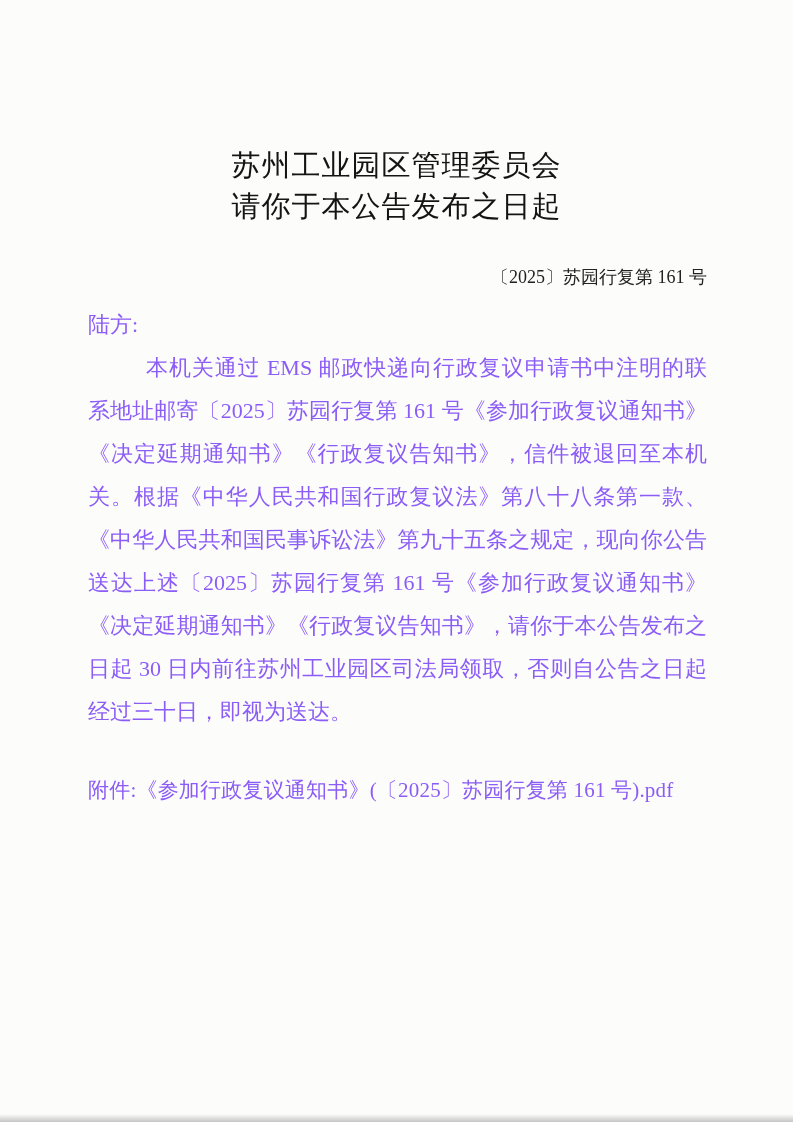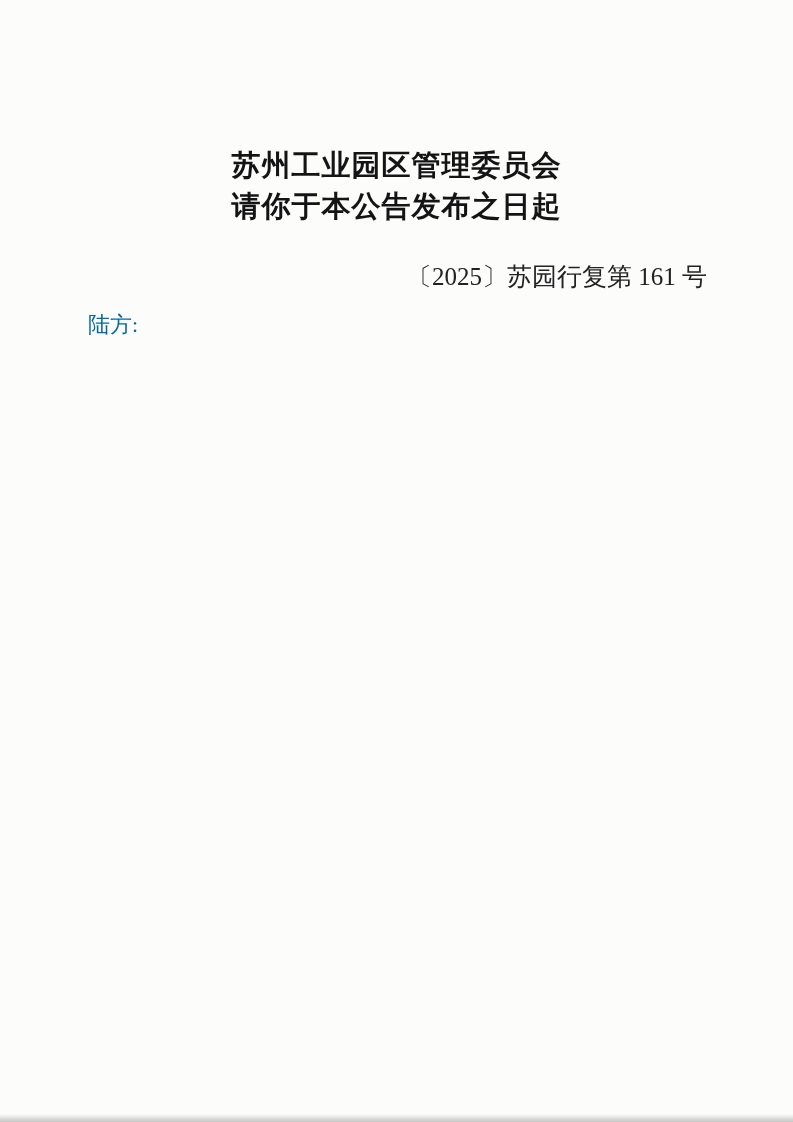--- a/index.html
+++ b/index.html
@@ -28,44 +28,44 @@
     bottom: 0;
     width: 100%;
     height: 8px;
     background: linear-gradient(to bottom, rgba(0,0,0,0.0), rgba(0,0,0,0.22));
     pointer-events: none;
   }
 
   .title-block {
     padding-top: 145px;
     text-align: center;
-    font-weight: bold;
+    font-weight: normal;
     font-size: 29px;
     line-height: 41px;
     letter-spacing: 1px;
     color: #141414;
   }
 
   .title-line { display: block; }
 
   .doc-number {
     margin-top: 37px;
     padding-right: 86px;
     text-align: right;
-    font-size: 25px;
+    font-size: 18px;
     line-height: 26px;
     color: #222;
   }
 
   .content {
     margin: 13px 86px 0 88px; 
     font-size: 22px;
     line-height: 43px;
     text-align: justify;
-    color: #0369a1;
+    color: #8b5cf6;
   }
 
   .salutation {
     text-indent: 0;
   }
 
   .para {
     text-indent: 58px; 
     text-align: justify;
   }
@@ -87,16 +87,18 @@
     <span class="title-line">苏州工业园区管理委员会</span>
     <span class="title-line">请你于本公告发布之日起</span>
   </div>
 
   <div class="doc-number">〔2025〕苏园行复第 161 号</div>
 
   <div class="content">
     <div class="salutation">陆方:</div>
 
 
+    <p class="para">本机关通过 EMS 邮政快递向行政复议申请书中注明的联系地址邮寄〔2025〕苏园行复第 161 号《参加行政复议通知书》《决定延期通知书》《行政复议告知书》，信件被退回至本机关。根据《中华人民共和国行政复议法》第八十八条第一款、《中华人民共和国民事诉讼法》第九十五条之规定，现向你公告送达上述〔2025〕苏园行复第 161 号《参加行政复议通知书》《决定延期通知书》《行政复议告知书》，请你于本公告发布之日起 30 日内前往苏州工业园区司法局领取，否则自公告之日起经过三十日，即视为送达。</p>
 
+    <p class="attachment">附件:《参加行政复议通知书》(〔2025〕苏园行复第 161 号).pdf</p>
   </div>
 
 </div>
 
 </body></html>

